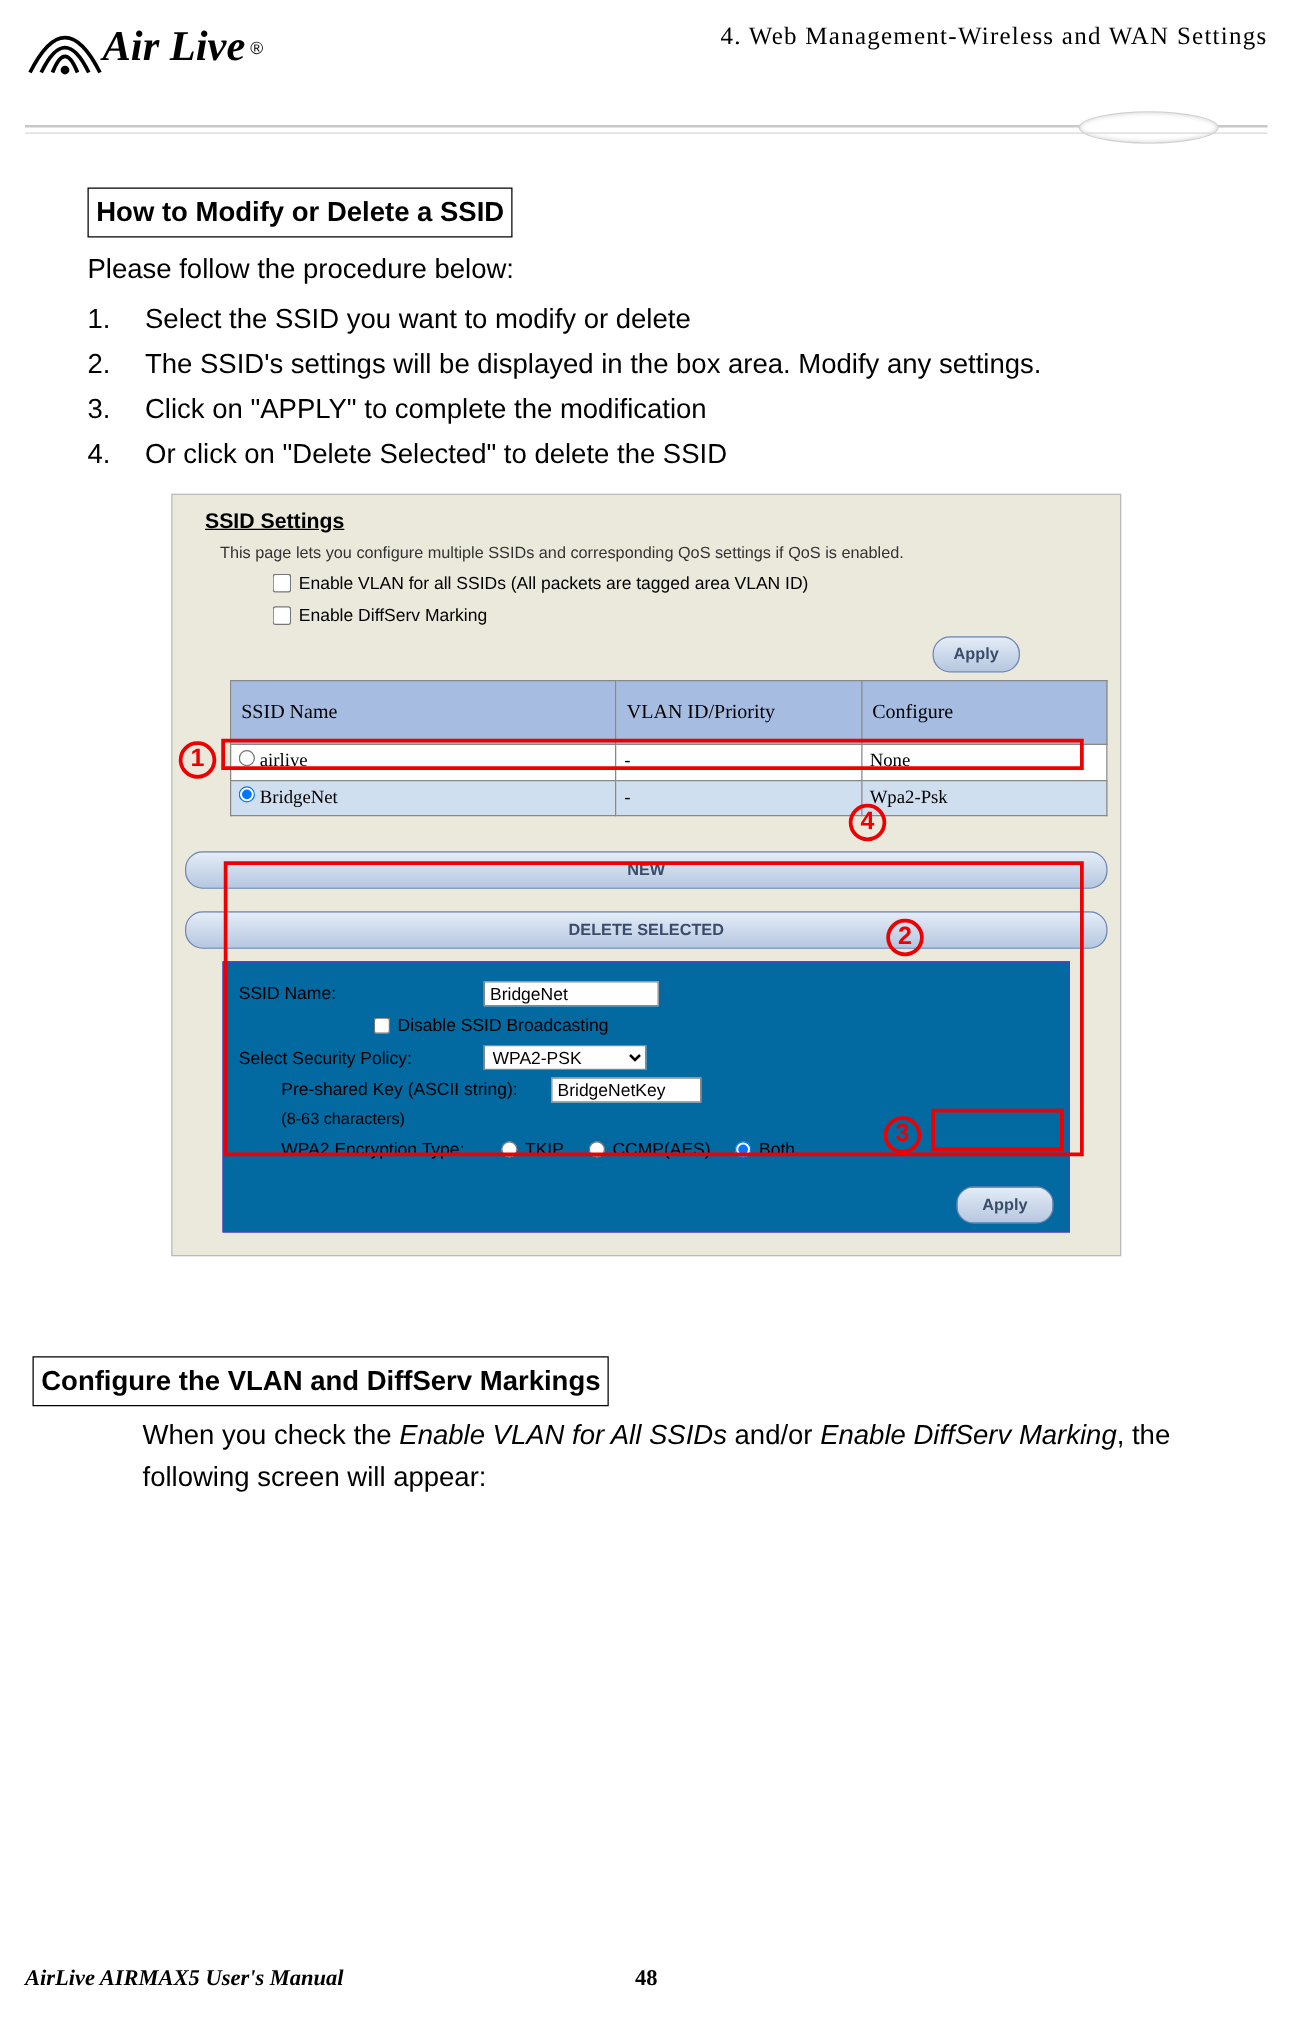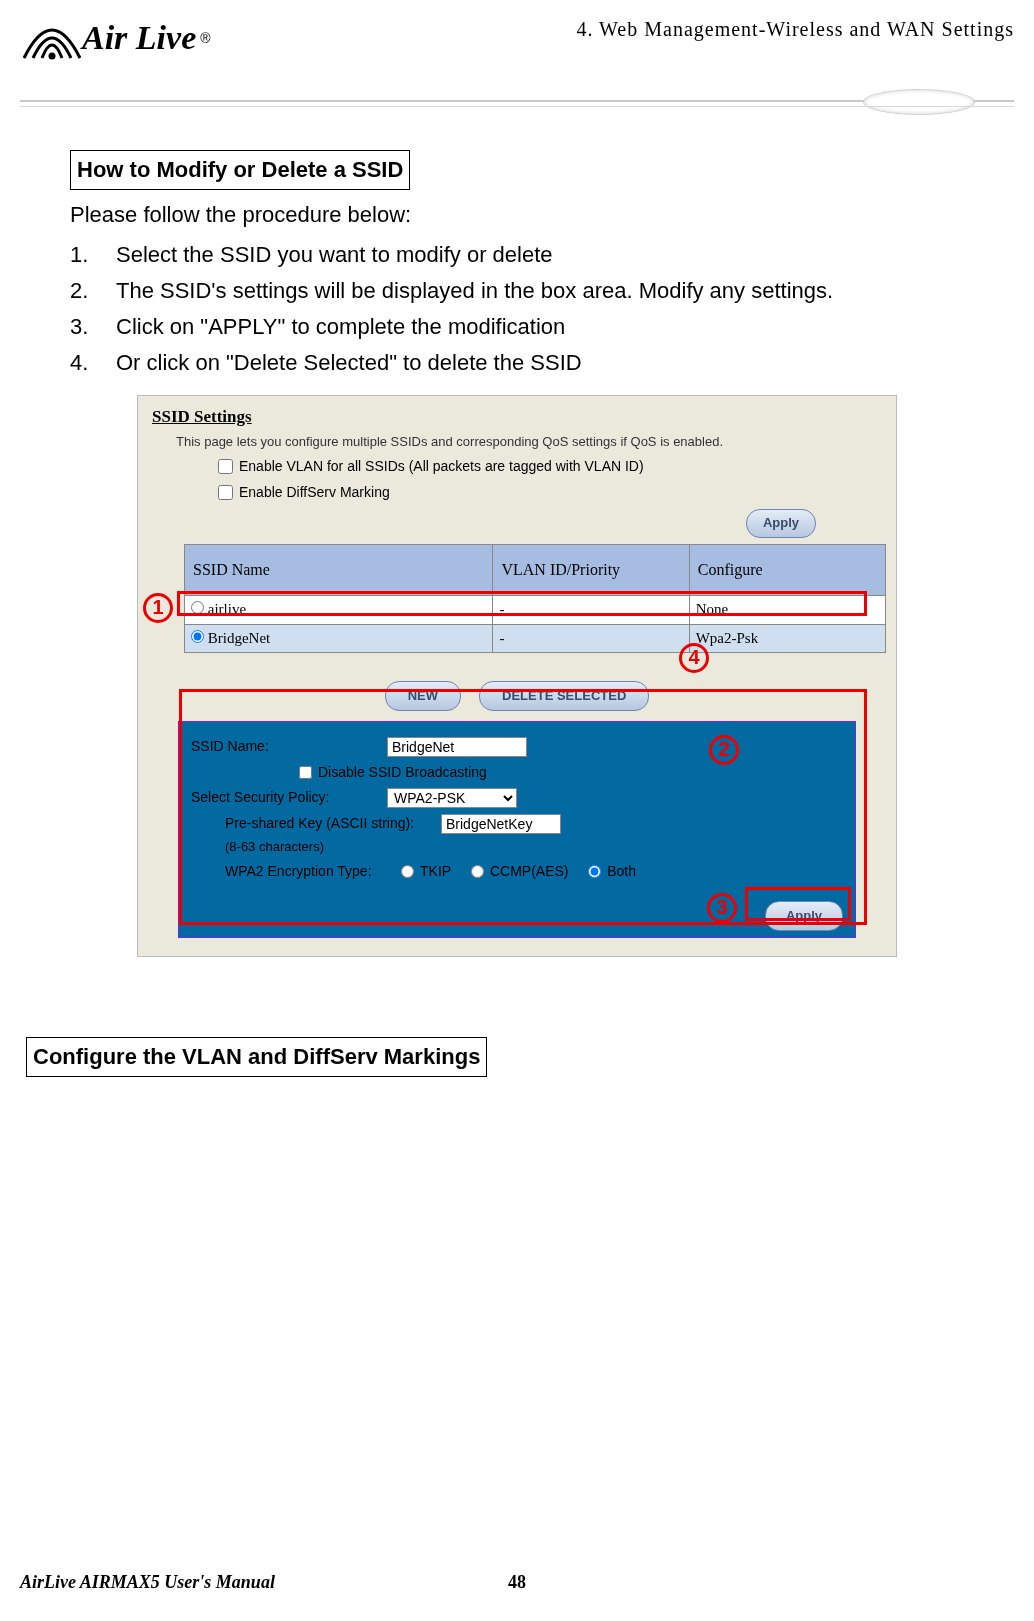--- a/index.html
+++ b/index.html
@@ -97,25 +97,25 @@
     margin: 14px auto 0 auto;
     position:relative;
     font-size:14px;
   }
   .shot {
     border:1px solid #bbb;
     background:#ebe8dc;
     padding:6px 10px 14px 10px;
   }
   .shot-title {
-    font-family: Liberation Serif, serif;
+    font-family: Liberation Sans, sans-serif;
     font-weight:bold;
     font-size:17px;
     text-decoration: underline;
-    margin:2px 0 2px 4px;
+    margin:2px 0 2px 16px;
   }
   .shot-sub {
     font-size:13px;
     margin-left:28px;
     color:#333;
   }
   .chk-row {
     margin:4px 0 0 70px;
     font-size:14px;
     display:flex;
@@ -161,20 +161,21 @@
     font-size:15px;
   }
   .ssid-table td.sel { background:#d0dff0; }
   .ssid-table td .radio { width:13px; height:13px; }
   .tbl-buttons {
     text-align:center;
     margin:28px 0 10px 0;
     display:flex;
     justify-content:center;
     gap:18px;
+    flex-direction:column;
   }
 
   .form-box {
     border:1px solid #6d28d9;
     margin:6px 30px 4px 30px;
     background:#0369a1;
     padding:10px 12px 6px 12px;
     position:relative;
   }
   .form-row {
@@ -295,21 +296,21 @@
     </ol>
   </div>
 
   <div class="shot-wrap">
     <div class="shot">
       <div class="shot-title">SSID Settings</div>
       <div class="shot-sub">This page lets you configure multiple SSIDs and corresponding QoS settings if QoS is enabled.</div>
 
       <div class="chk-row">
         <input type="checkbox" style="">
-        <span>Enable VLAN for all SSIDs (All packets are tagged with VLAN ID)</span>
+        <span>Enable VLAN for all SSIDs (All packets are tagged area VLAN ID)</span>
       </div>
       <div class="chk-row">
         <input type="checkbox" style="">
         <span>Enable DiffServ Marking</span>
       </div>
 
       <div class="apply-row">
         <span class="pill-btn">Apply</span>
       </div>
 
@@ -381,20 +382,23 @@
     <div class="circ" style="top:340px; left:572px;">2</div>
     <div class="circ" style="top:498px; left:570px;">3</div>
 
     <div class="redbox" style="top:196px; left:40px; width:690px; height:25px;"></div>
     <div class="redbox" style="top:294px; left:42px; width:688px; height:236px;"></div>
     <div class="redbox" style="top:492px; left:608px; width:106px; height:34px;"></div>
   </div>
 
   <div class="second-section">
     <div class="boxed-heading" style="margin-left:-44px;">Configure the VLAN and DiffServ Markings</div>
+    <div class="second-body">
+      <span>When you check the </span><span class="italic">Enable VLAN for All SSIDs</span><span> and/or </span><span class="italic">Enable DiffServ Marking</span><span>, the following screen will appear:</span>
+    </div>
   </div>
 
 </div>
 
 <div class="footer">
   <span class="footer-left">AirLive AIRMAX5 User's Manual</span>
   <span class="footer-page">48</span>
 </div>
 
 </body></html>

